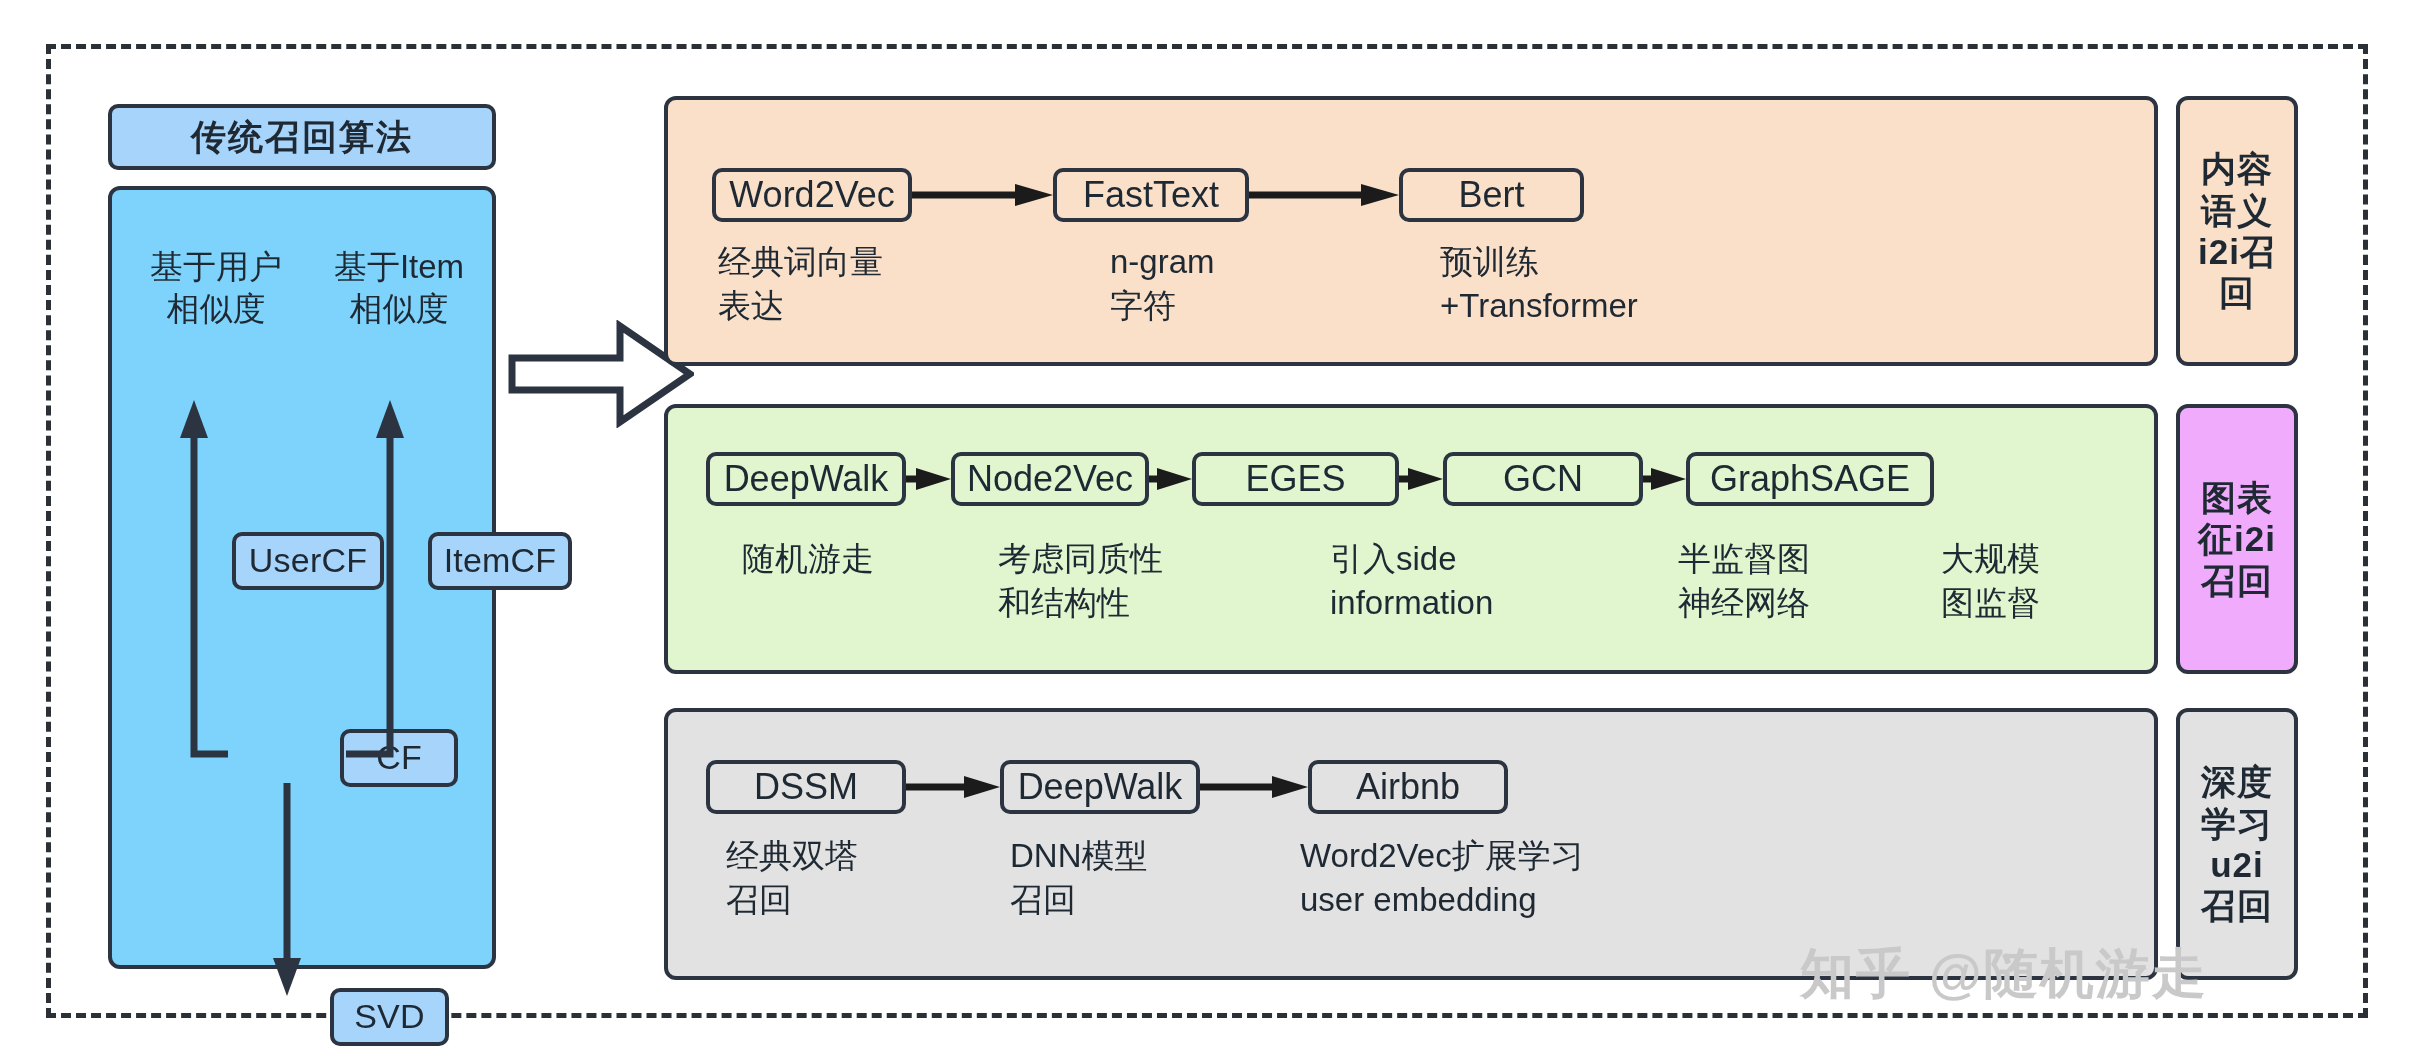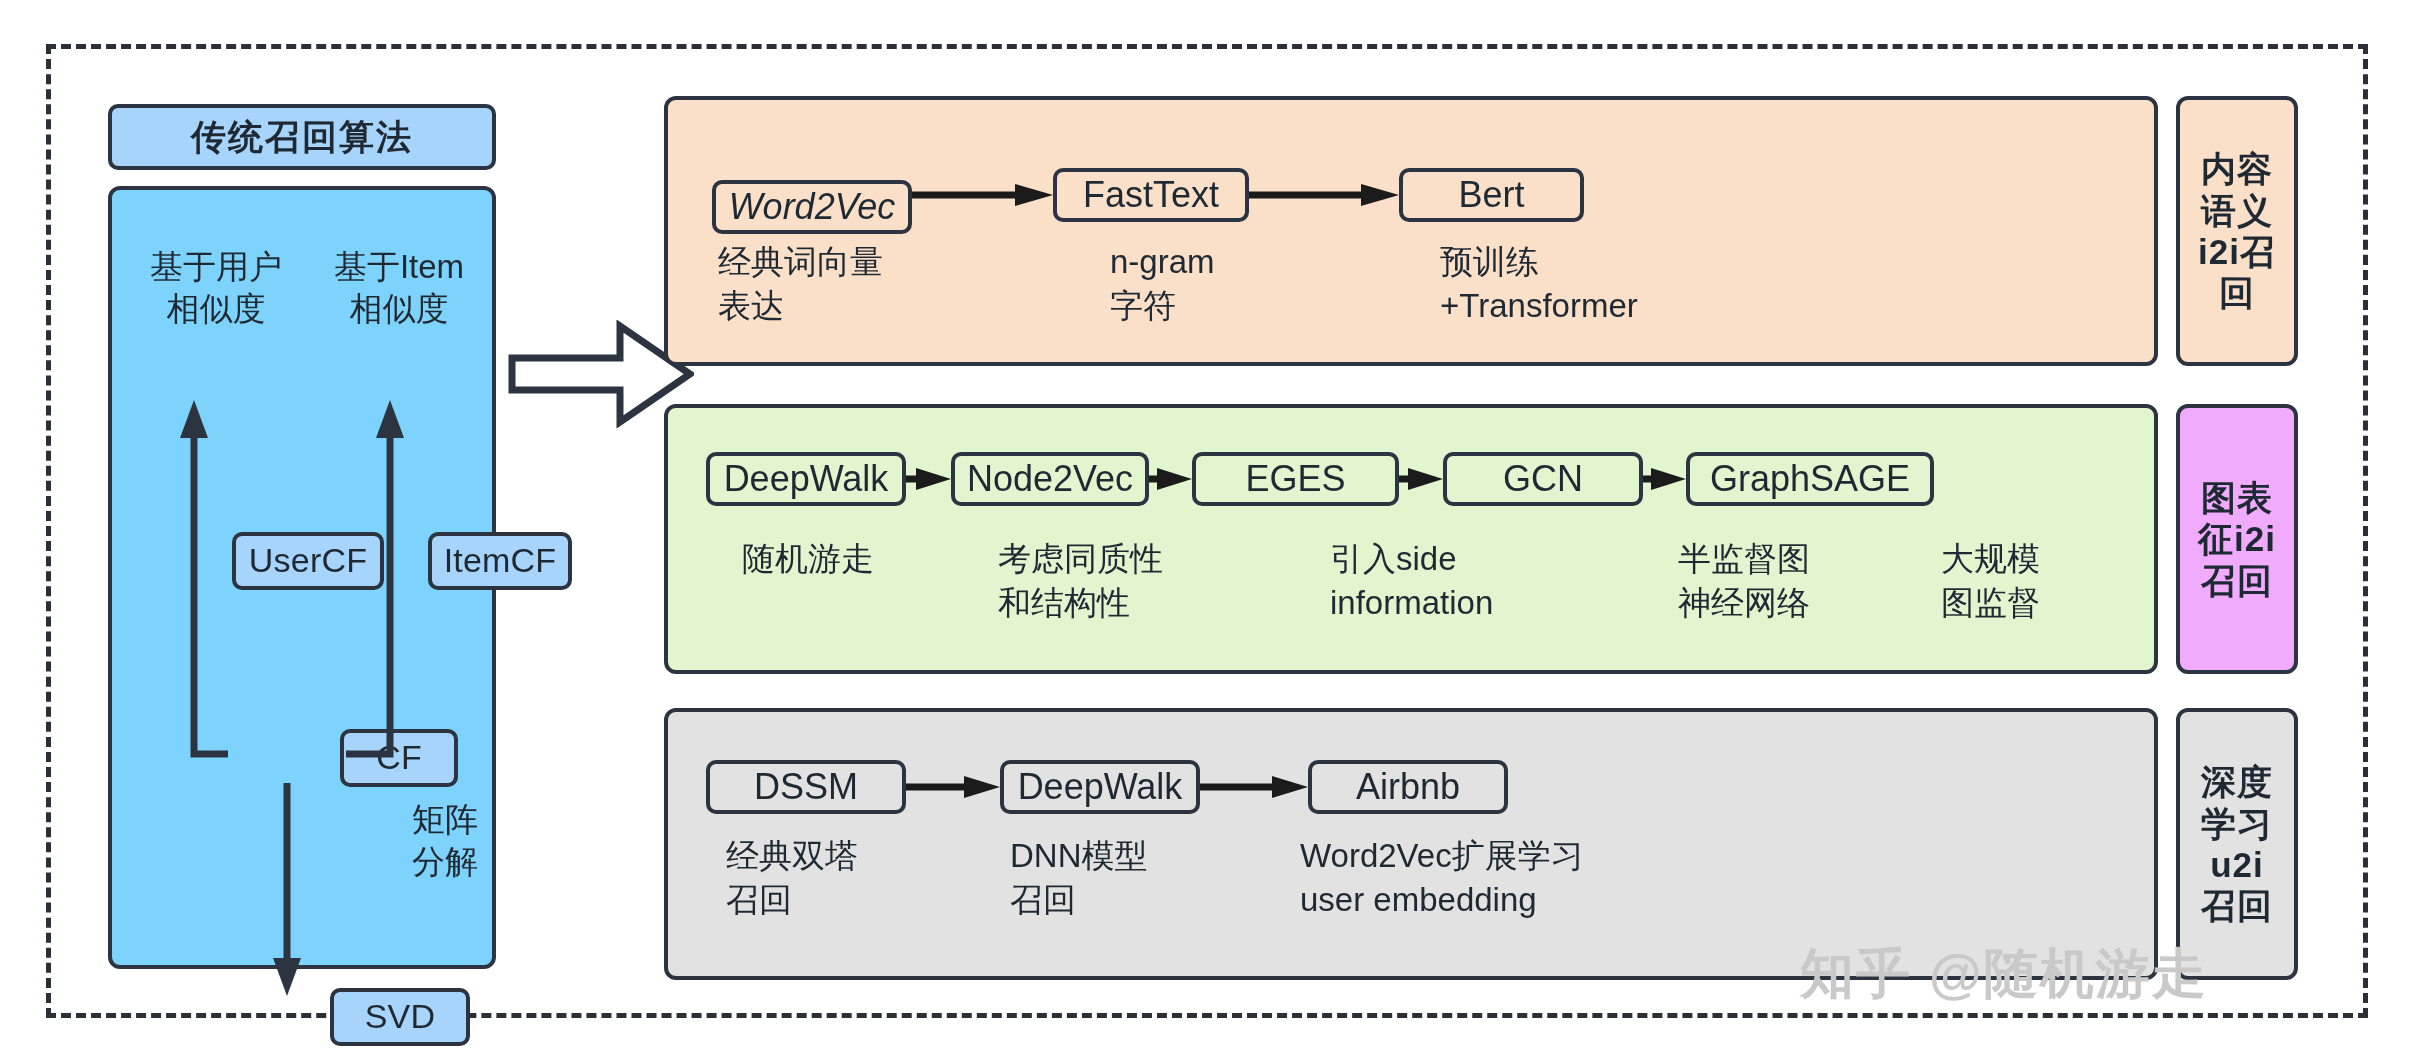--- a/index.html
+++ b/index.html
@@ -71,21 +71,21 @@
     color: #1f2933;
     text-align: center;
     white-space: pre-line;
   }
   #cap-user   { left: 14px;  top: 56px;  width: 180px; }
   #cap-item   { left: 192px; top: 56px;  width: 190px; }
 
   #usercf { left: 120px; top: 342px; width: 152px; height: 58px; background: #a7d4fb; font-size: 34px; }
   #itemcf { left: 316px; top: 342px; width: 144px; height: 58px; background: #a7d4fb; font-size: 34px; }
   #cf     { left: 228px; top: 539px; width: 118px; height: 58px; background: #a7d4fb; font-size: 34px; }
-  #svd    { left: 218px; top: 798px; width: 140px; height: 58px; background: #a7d4fb; font-size: 34px; }
+  #svd    { left: 218px; top: 798px; width: 119px; height: 58px; background: #a7d4fb; font-size: 34px; }
 
   #cap-matrix {
     position: absolute;
     left: 300px;
     top: 609px;
     width: 180px;
     font-size: 33px;
     line-height: 1.28;
     text-align: left;
     white-space: pre-line;
@@ -194,22 +194,20 @@
   <div class="lp-caption" id="cap-user">基于用户
 相似度</div>
   <div class="lp-caption" id="cap-item">基于Item
 相似度</div>
 
   <div class="node" id="usercf">UserCF</div>
   <div class="node" id="itemcf">ItemCF</div>
   <div class="node" id="cf">CF</div>
   <div class="node" id="svd">SVD</div>
 
-  <div id="cap-matrix">矩阵
-分解</div>
 </div>
 
 <svg id="left-wires" viewBox="0 0 2416 1064" xmlns="http://www.w3.org/2000/svg">
   <g stroke="#2b3440" stroke-width="7" fill="none">
 
     <path d="M 228 754 L 194 754 L 194 422"></path>
 
     <path d="M 346 754 L 390 754 L 390 422"></path>
 
     <path d="M 287 783 L 287 972"></path>
@@ -219,21 +217,21 @@
   <polygon points="390,400 376,438 404,438" fill="#2b3440"></polygon>
   <polygon points="287,996 273,958 301,958" fill="#2b3440"></polygon>
 </svg>
 
 <svg id="big-arrow" viewBox="0 0 186 108" xmlns="http://www.w3.org/2000/svg">
   <polygon points="4,38 112,38 112,6 182,54 112,102 112,70 4,70" fill="#ffffff" stroke="#2b3440" stroke-width="7" stroke-linejoin="miter"></polygon>
 </svg>
 
 <div class="row-panel" id="row-orange"></div>
 
-<div class="pipe-box orange" style="left:712px; top:180px; width:200px;font-style:italic;">Word2Vec</div>
+<div class="pipe-box orange" style="left:712px; top:168px; width:200px;">Word2Vec</div>
 <div class="pipe-box orange" style="left:1053px; top:168px; width:196px;">FastText</div>
 <div class="pipe-box orange" style="left:1399px; top:168px; width:185px;">Bert</div>
 
 <svg class="arrow-s" style="left:912px; top:184px; width:141px;" viewBox="0 0 141 22" xmlns="http://www.w3.org/2000/svg">
   <line x1="0" y1="11" x2="108" y2="11" stroke="#1b1b1b" stroke-width="7"></line>
   <polygon points="141,11 103,0 103,22" fill="#1b1b1b"></polygon>
 </svg>
 <svg class="arrow-s" style="left:1249px; top:184px; width:150px;" viewBox="0 0 150 22" xmlns="http://www.w3.org/2000/svg">
   <line x1="0" y1="11" x2="117" y2="11" stroke="#1b1b1b" stroke-width="7"></line>
   <polygon points="150,11 112,0 112,22" fill="#1b1b1b"></polygon>

